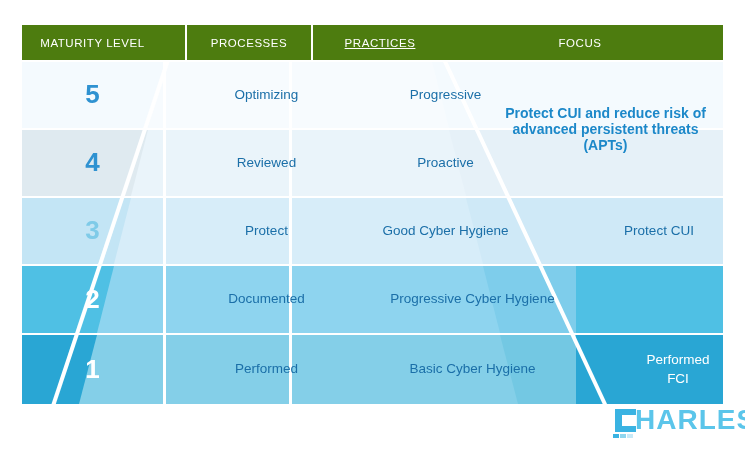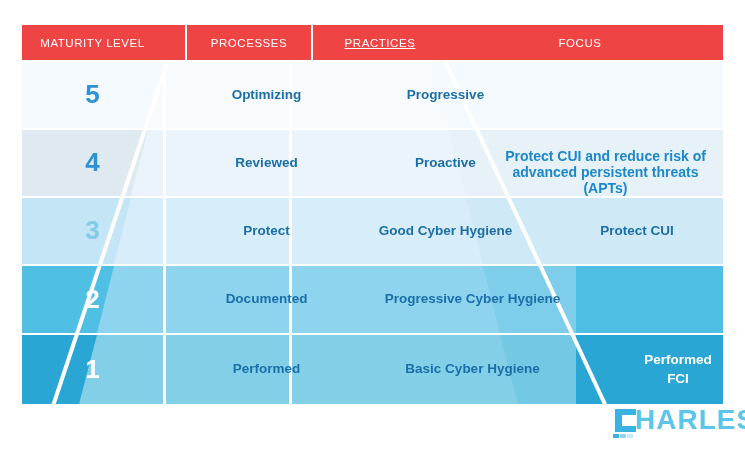--- a/index.html
+++ b/index.html
@@ -23,21 +23,21 @@
     height: 450px;
   }
 
   
   .header-band {
     position: absolute;
     left: 22px;
     top: 25px;
     width: 701px;
     height: 35px;
-    background: #ef4444;
+    background: #4d7c0f;
   }
   .hdr-cell {
     position: absolute;
     top: 0;
     height: 35px;
     display: flex;
     align-items: center;
     justify-content: center;
     color: #ffffff;
     font-size: 11.5px;
@@ -90,32 +90,32 @@
     align-items: center;
     justify-content: center;
     text-align: center;
     box-sizing: border-box;
     padding: 0 6px;
     line-height: 1.35;
   }
   .c-level    { left: 0px;   width: 141px; }
   .c-process  { left: 166px; width: 122px; }
   .c-practice { left: 306px; width: 200px; }
-  .c-focus    { left: 494px; width: 207px; text-align: right; }
+  .c-focus    { left: 516px; width: 207px; text-align: right; }
 
   .c-practice-wide { left: 292px; width: 282px; }
   .c-focus-narrow  { left: 576px; width: 125px; }
 
   .lvl-num {
     font-size: 26px;
     font-weight: 700;
   }
   .txt {
     font-size: 13.5px;
-    font-weight: 700;
+    font-weight: 400;
     margin-left: 35px;
   }
   .txt-focus-top {
     font-size: 14px;
     font-weight: 700;
     color: #1c88c9;
   }
 
   
   .navy  { color: #1b6fa8; }
@@ -231,21 +231,21 @@
     </div>
     <div class="cell c-process">
       <span class="txt navy">Reviewed</span>
     </div>
     <div class="cell c-practice">
       <span class="txt navy">Proactive</span>
     </div>
   </div>
 
   <div style="position:absolute;left:488px;top:62px;width:235px;height:134px;
-              display:flex;align-items:flex-end;justify-content:center;text-align:center;
+              display:flex;align-items:center;justify-content:center;text-align:center;
               padding:0 8px;box-sizing:border-box;">
     <span class="txt-focus-top">Protect CUI and reduce risk of advanced persistent threats (APTs)</span>
   </div>
 
   <div class="row row-3">
     <div class="cell c-level">
       <span class="lvl-num lite">3</span>
     </div>
     <div class="cell c-process">
       <span class="txt navy">Protect</span>

